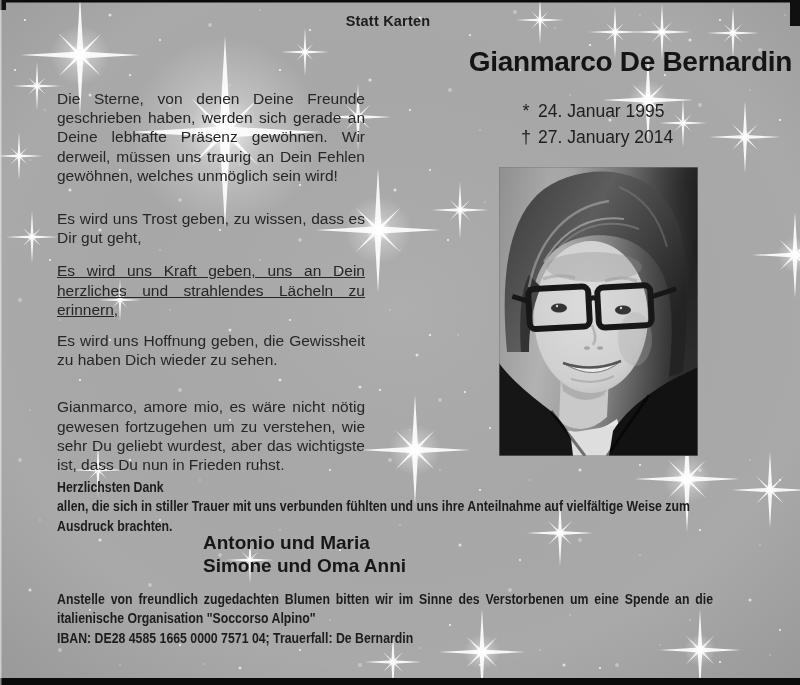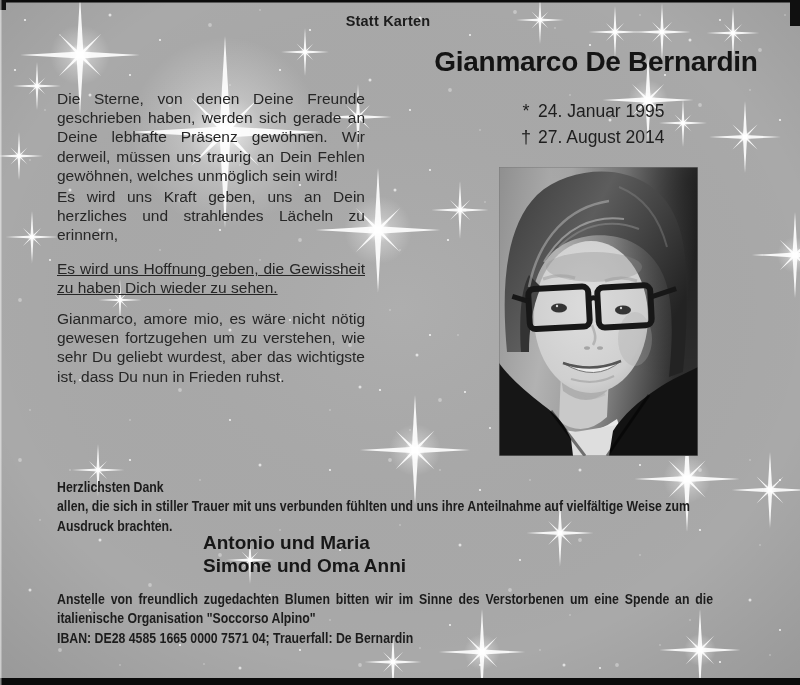--- a/index.html
+++ b/index.html
@@ -7,28 +7,28 @@
     position:relative;width:800px;height:685px;overflow:hidden;
     background:#4d7c0f;
     font-family:"Liberation Sans","DejaVu Sans",sans-serif;
     color:#242424;
   }
   #starfield{position:absolute;left:0;top:0;width:800px;height:685px;display:block;}
   .abs{position:absolute;}
   .pre-header{left:0;top:13px;width:800px;text-align:center;font-size:14.5px;font-weight:bold;color:#1c1c1c;letter-spacing:.2px;}
   
   .pre-header span{position:relative;left:-12px;}
-  .deceased-name{left:400px;top:46px;width:392px;text-align:center;font-size:28px;font-weight:bold;color:#141414;letter-spacing:-.3px;}
+  .deceased-name{left:400px;top:46px;width:392px;text-align:right;font-size:28px;font-weight:bold;color:#141414;letter-spacing:-.3px;}
   .dates{left:517px;top:101px;font-size:17.5px;color:#1e1e1e;}
   .date-row{display:flex;align-items:baseline;height:26px;}
   .date-symbol{width:18px;text-align:center;font-size:18px;}
   .date-text{padding-left:3px;white-space:nowrap;}
   .memorial-text{left:57px;top:89px;width:308px;font-size:15.5px;line-height:19.2px;text-align:justify;color:#262626;}
   .para{margin:0;}
-  .para:nth-child(1){margin-bottom:2px;}
+  .para:nth-child(1){margin-bottom:24px;}
   .para:nth-child(2){margin-bottom:14px;}
   .para:nth-child(3){margin-bottom:12px;text-decoration:underline;}
   .para:nth-child(4){margin-bottom:28px;}
   .photo{left:499px;top:167px;width:199px;height:289px;}
   .photo svg{display:block;}
   .cond{transform:scaleX(.82);transform-origin:left top;font-weight:bold;color:#1c1c1c;}
   .thanks{left:57px;top:477px;width:900px;font-size:15px;line-height:19.3px;}
   .thanks .line{white-space:nowrap;}
   .family{left:203px;top:532px;font-size:19px;font-weight:bold;line-height:22.5px;color:#171717;}
   .donation{left:57px;top:589px;width:900px;font-size:15px;line-height:19.3px;}
@@ -431,26 +431,27 @@
 
   <div class="abs deceased-name">Gianmarco De Bernardin</div>
 
   <div class="abs dates">
     <div class="date-row">
       <span class="date-symbol">*</span>
       <span class="date-text">24. Januar 1995</span>
     </div>
     <div class="date-row">
       <span class="date-symbol">†</span>
-      <span class="date-text">27. August 2014</span>
+      <span class="date-text">27. January 2014</span>
     </div>
   </div>
 
   <div class="abs memorial-text">
     <p class="para">Die Sterne, von denen Deine Freunde geschrieben haben, werden sich gerade an Deine lebhafte Präsenz gewöhnen. Wir derweil, müssen uns traurig an Dein Fehlen gewöhnen, welches unmöglich sein wird!</p>
+    <p class="para">Es wird uns Trost geben, zu wissen, dass es Dir gut geht,</p>
     <p class="para">Es wird uns Kraft geben, uns an Dein herzliches und strahlendes Lächeln zu erinnern,</p>
     <p class="para">Es wird uns Hoffnung geben, die Gewissheit zu haben Dich wieder zu sehen.</p>
     <p class="para">Gianmarco, amore mio, es wäre nicht nötig gewesen fortzugehen um zu verstehen, wie sehr Du geliebt wurdest, aber das wichtigste ist, dass Du nun in Frieden ruhst.</p>
   </div>
 
   <div class="abs photo">
     <svg width="199" height="289" viewBox="0 0 199 289">
       <defs>
         <linearGradient id="pbg" x1="0" y1="0" x2="1" y2="0.25">
           <stop offset="0" stop-color="#8f8f8f"></stop>

